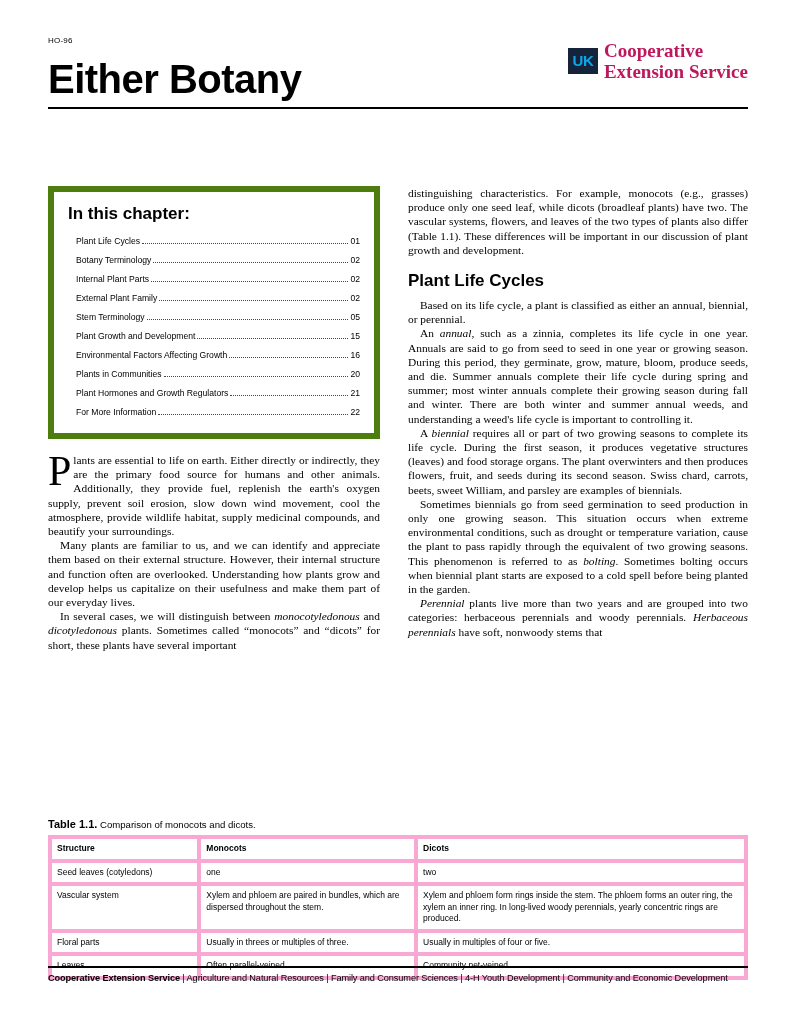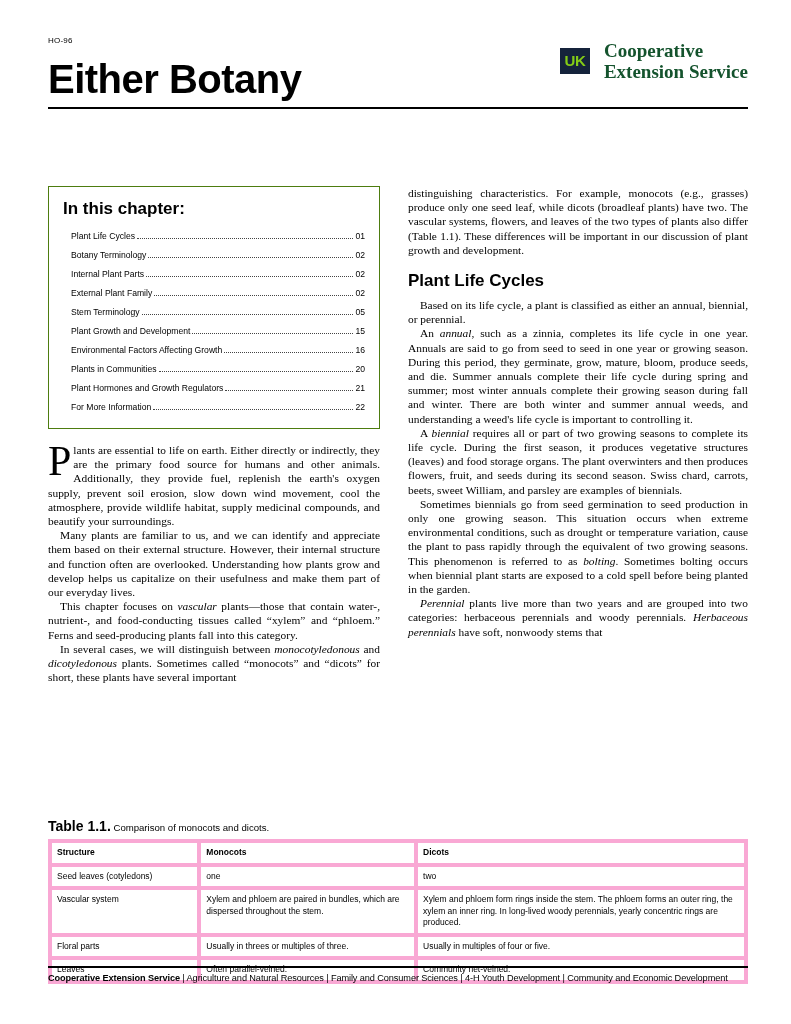--- a/index.html
+++ b/index.html
@@ -42,35 +42,34 @@
     right: 0;
     top: 4px;
     display: flex;
     align-items: center;
     gap: 6px;
   }
   .uk-logo {
     width: 30px;
     height: 26px;
     background: #15233b;
-    color: #84cc16;
+    color: #0ea5e9;
     font-family: "Liberation Sans", sans-serif;
     font-weight: bold;
     font-size: 15px;
     line-height: 26px;
     text-align: center;
     letter-spacing: -0.5px;
   }
   .brand-text {
     font-family: "Liberation Serif", serif;
     font-weight: bold;
     font-size: 19px;
     line-height: 21px;
-    color: #14532d;
-    margin-left: 8px;
+    color: #be185d;
   }
   .title {
     font-family: "Liberation Sans", sans-serif;
     font-weight: bold;
     font-size: 40px;
     letter-spacing: -0.5px;
     margin-top: 12px;
     line-height: 44px;
   }
   .rule-thick {
@@ -95,21 +94,21 @@
   }
   .col-right {
     position: absolute;
     left: 408px;
     top: 186px;
     width: 340px;
   }
 
   
   .toc-box {
-    border: 1px solid #4d7c0f;
+    border: 6px solid #4d7c0f;
     padding: 12px 14px 14px 14px;
     box-sizing: border-box;
     width: 332px;
   }
   .toc-title {
     font-family: "Liberation Sans", sans-serif;
     font-weight: bold;
     font-size: 17px;
     margin-bottom: 12px;
   }
@@ -175,21 +174,21 @@
     position: absolute;
     left: 48px;
     top: 818px;
     width: 700px;
   }
   .table-caption {
     font-family: "Liberation Sans", sans-serif;
     font-size: 9.6px;
     margin-bottom: 5px;
   }
-  .table-caption b { font-size: 14px; }
+  .table-caption b { font-size: 11px; }
   table.cmp {
     border-collapse: collapse;
     width: 700px;
     font-family: "Liberation Sans", sans-serif;
     font-size: 8.5px;
   }
   table.cmp th, table.cmp td {
     border: 4px solid #f9a8d4;
     padding: 4px 5px;
     vertical-align: top;
@@ -290,21 +289,20 @@
       <div class="toc-item">
         <span class="toc-label">For More Information</span>
         <span class="toc-dots"></span>
         <span class="toc-page">22</span>
       </div>
     </div>
 
     <div class="body-text">
       <p class="first"><span class="dropcap">P</span><span>lants are essential to life on earth. Either directly or indirectly, they are the primary food source for humans and other animals. Additionally, they provide fuel, replenish the earth's oxygen supply, prevent soil erosion, slow down wind movement, cool the atmosphere, provide wildlife habitat, supply medicinal compounds, and beautify your surroundings.</span></p>
       <p>Many plants are familiar to us, and we can identify and appreciate them based on their external structure. However, their internal structure and function often are overlooked. Understanding how plants grow and develop helps us capitalize on their usefulness and make them part of our everyday lives.</p>
-      <p><span>This chapter focuses on </span><em>vascular</em><span> plants—those that contain water-, nutrient-, and food-conducting tissues called “xylem” and “phloem.” Ferns and seed-producing plants fall into this category.</span></p>
       <p><span>In several cases, we will distinguish between </span><em>monocotyledonous</em><span> and </span><em>dicotyledonous</em><span> plants. Sometimes called “monocots” and “dicots” for short, these plants have several important</span></p>
     </div>
   </div>
 
   <div class="col-right">
     <div class="rc-text">
       <p class="noindent">distinguishing characteristics. For example, monocots (e.g., grasses) produce only one seed leaf, while dicots (broadleaf plants) have two. The vascular systems, flowers, and leaves of the two types of plants also differ (Table 1.1). These differences will be important in our discussion of plant growth and development.</p>
     </div>
 
     <div class="section-head">Plant Life Cycles</div>

